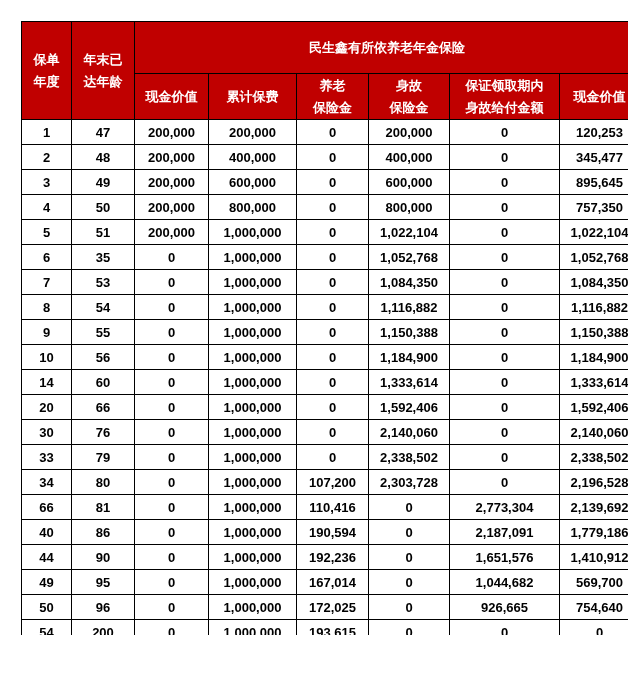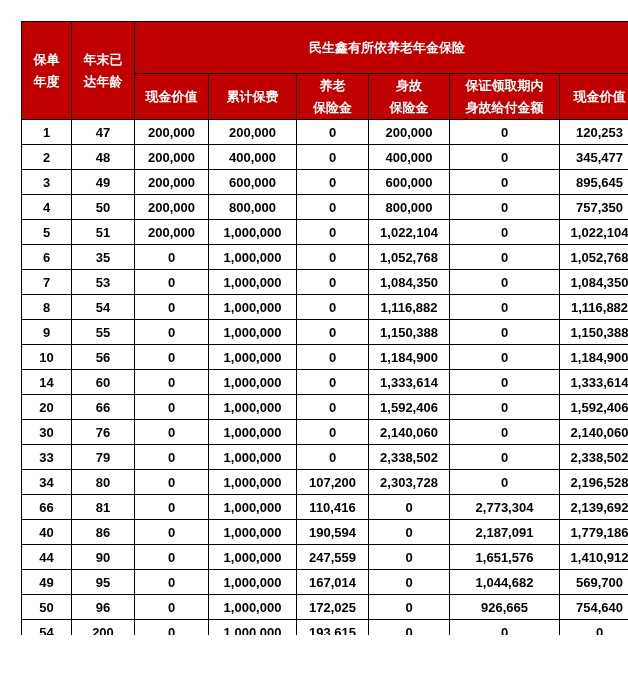--- a/index.html
+++ b/index.html
@@ -250,21 +250,21 @@
           <td>190,594</td>
           <td>0</td>
           <td>2,187,091</td>
           <td>1,779,186</td>
         </tr>
         <tr>
           <td>44</td>
           <td>90</td>
           <td>0</td>
           <td>1,000,000</td>
-          <td>247,559</td>
+          <td>192,236</td>
           <td>0</td>
           <td>1,651,576</td>
           <td>1,410,912</td>
         </tr>
         <tr>
           <td>49</td>
           <td>95</td>
           <td>0</td>
           <td>1,000,000</td>
           <td>167,014</td>

